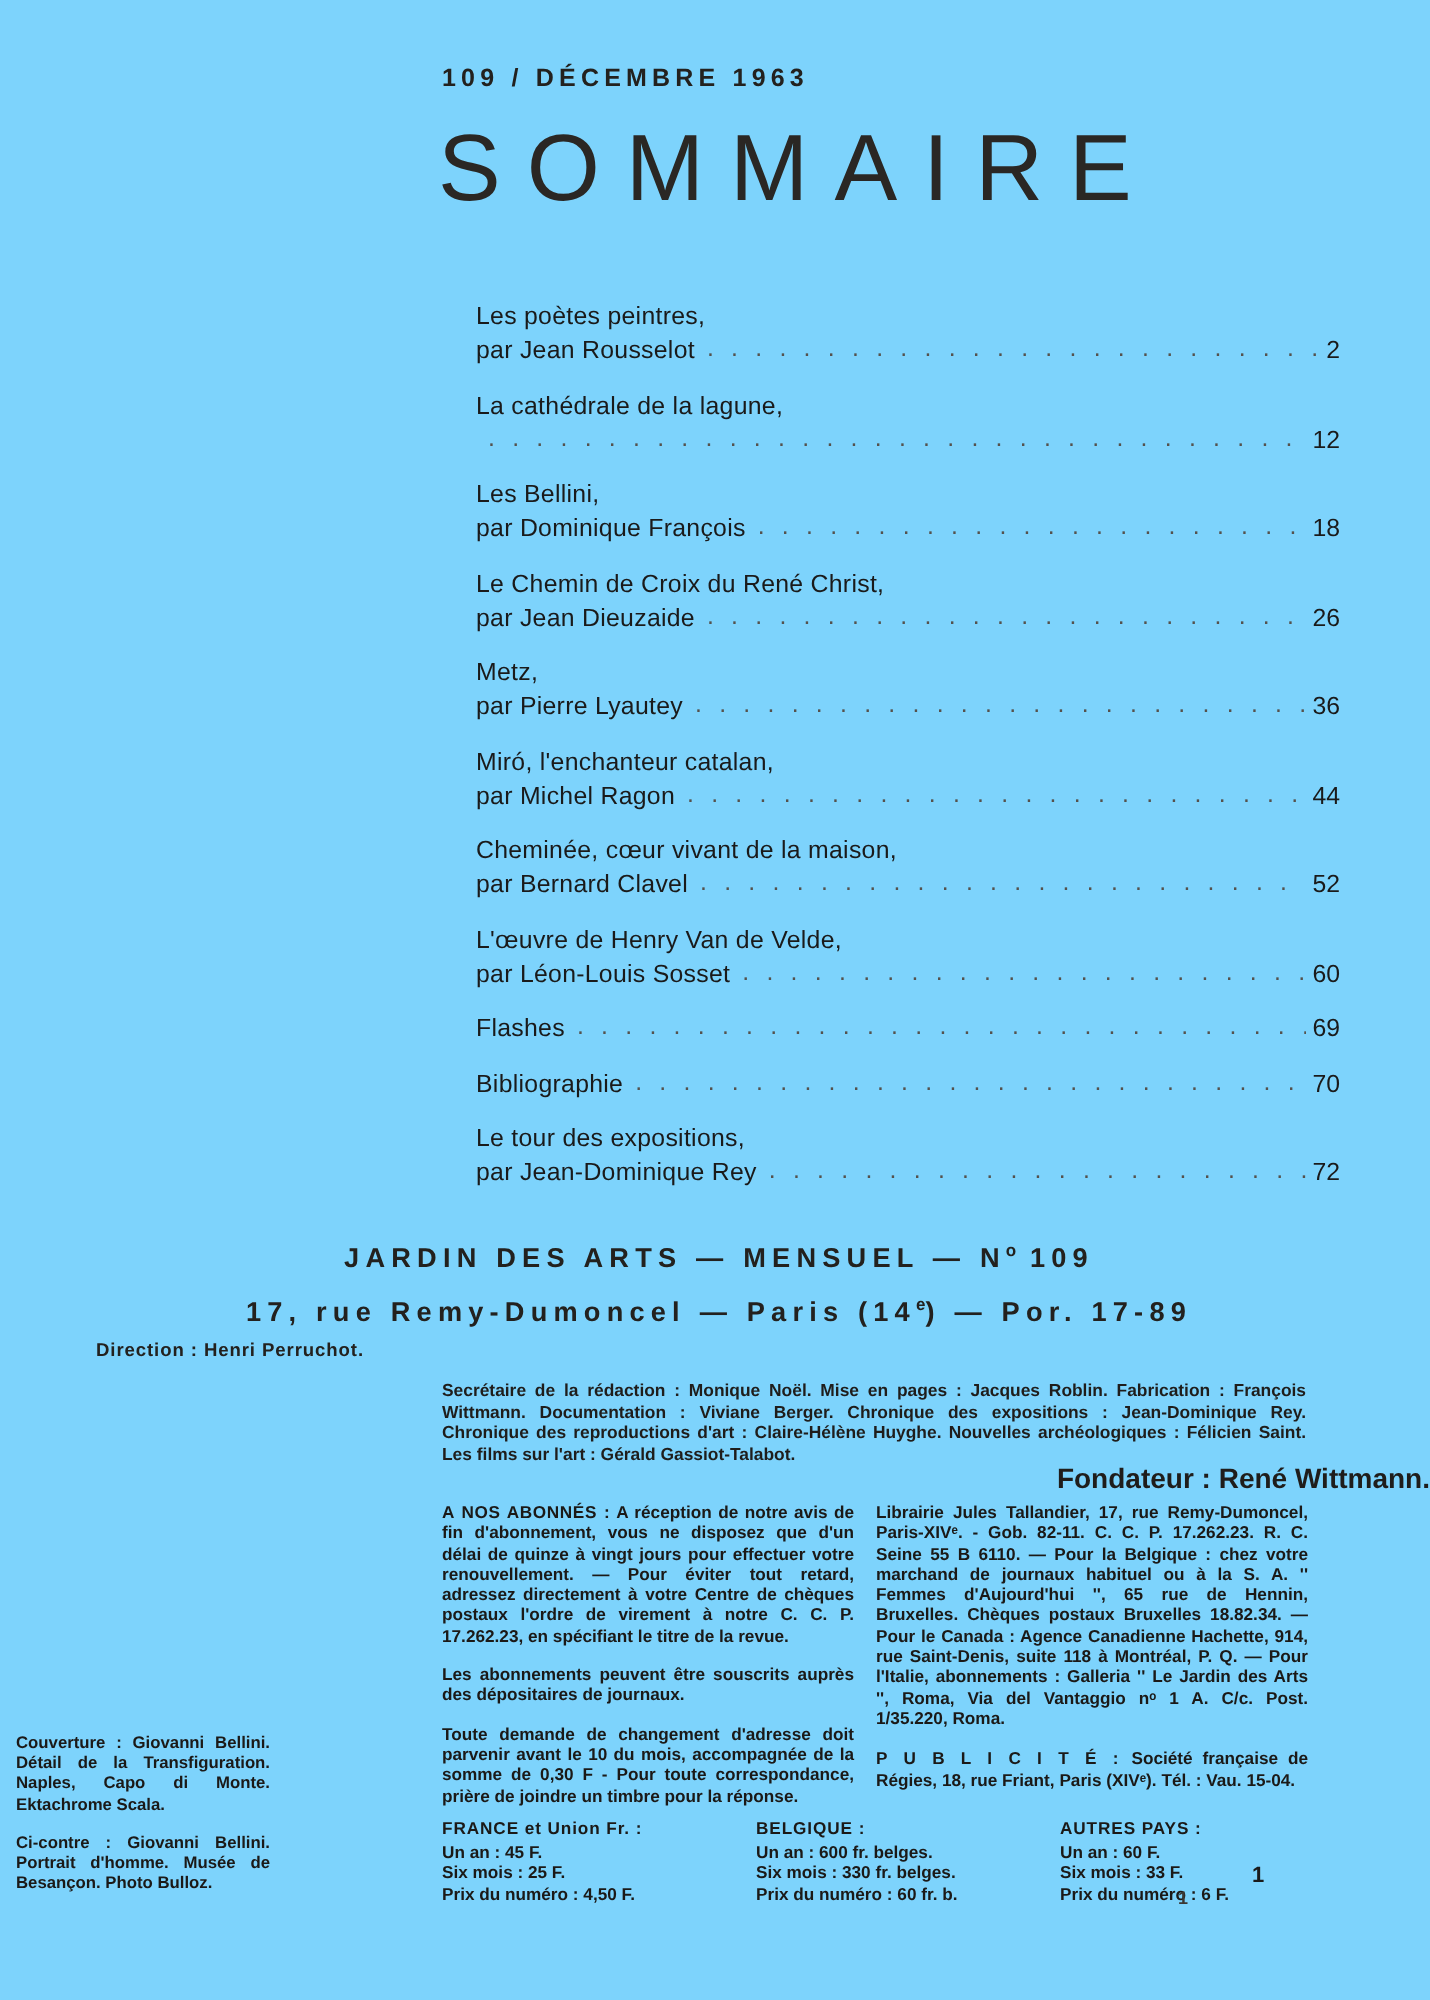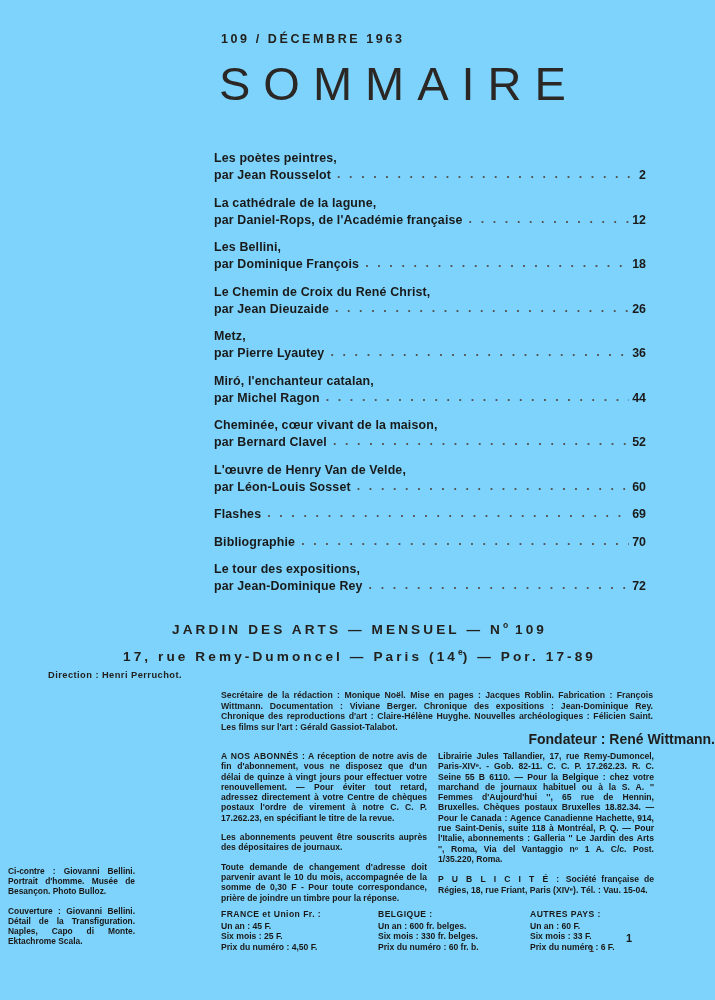--- a/index.html
+++ b/index.html
@@ -38,24 +38,23 @@
     font-size: 47px;
     font-weight: 300;
     letter-spacing: 13px;
     color: #2a2724;
     white-space: nowrap;
   }
 
   
   .toc {
     position: absolute;
-    left: 214px;
+    left: 238px;
     top: 150px;
     width: 432px;
-    font-weight: bold;
   }
   .toc-entry {
     margin-bottom: 11.5px;
   }
   .toc-entry.two-line .toc-title {
     display: block;
     font-size: 12.4px;
     letter-spacing: 0.15px;
     color: #1a1a1a;
     line-height: 16px;
@@ -248,21 +247,20 @@
         <span class="toc-title">Les poètes peintres,</span>
         <div class="toc-row">
           <span class="toc-author">par Jean Rousselot</span>
           <span class="toc-dots">. . . . . . . . . . . . . . . . . . . . . . . . . . . . . . . . . . . . . . . . . . . . . . . . . . . . . . . . . . . . . . . . . . . . . . . . . . . . . . . . . . . . . . . . . . . . .</span>
           <span class="toc-page">2</span>
         </div>
       </div>
       <div class="toc-entry two-line">
         <span class="toc-title">La cathédrale de la lagune,</span>
         <div class="toc-row">
-          <span class="toc-author">par Daniel-Rops, de l'Académie française</span>
           <span class="toc-dots">. . . . . . . . . . . . . . . . . . . . . . . . . . . . . . . . . . . . . . . . . . . . . . . . . . . . . . . . . . . . . . . . . . . . . . . . . . . . . . . . . . . . . . . . . . . . .</span>
           <span class="toc-page">12</span>
         </div>
       </div>
       <div class="toc-entry two-line">
         <span class="toc-title">Les Bellini,</span>
         <div class="toc-row">
           <span class="toc-author">par Dominique François</span>
           <span class="toc-dots">. . . . . . . . . . . . . . . . . . . . . . . . . . . . . . . . . . . . . . . . . . . . . . . . . . . . . . . . . . . . . . . . . . . . . . . . . . . . . . . . . . . . . . . . . . . . .</span>
           <span class="toc-page">18</span>
@@ -372,20 +370,20 @@
       </div>
       <div class="price-col c3">
         <div class="price-head">AUTRES PAYS :</div>
         <div>Un an : 60 F.</div>
         <div>Six mois : 33 F.</div>
         <div>Prix du numéro : 6 F.</div>
       </div>
     </div>
 
   <div class="captions">
+    <p>Couverture : Giovanni Bellini. Détail de la Transfiguration. Naples, Capo di Monte. Ektachrome Scala.</p>
     <p>Ci-contre : Giovanni Bellini. Portrait d'homme. Musée de Besançon. Photo Bulloz.</p>
-    <p>Couverture : Giovanni Bellini. Détail de la Transfiguration. Naples, Capo di Monte. Ektachrome Scala.</p>
   </div>
 
   <div class="folio-main">1</div>
   <div class="folio-faint">1</div>
 
 </div>
 
 </body></html>

